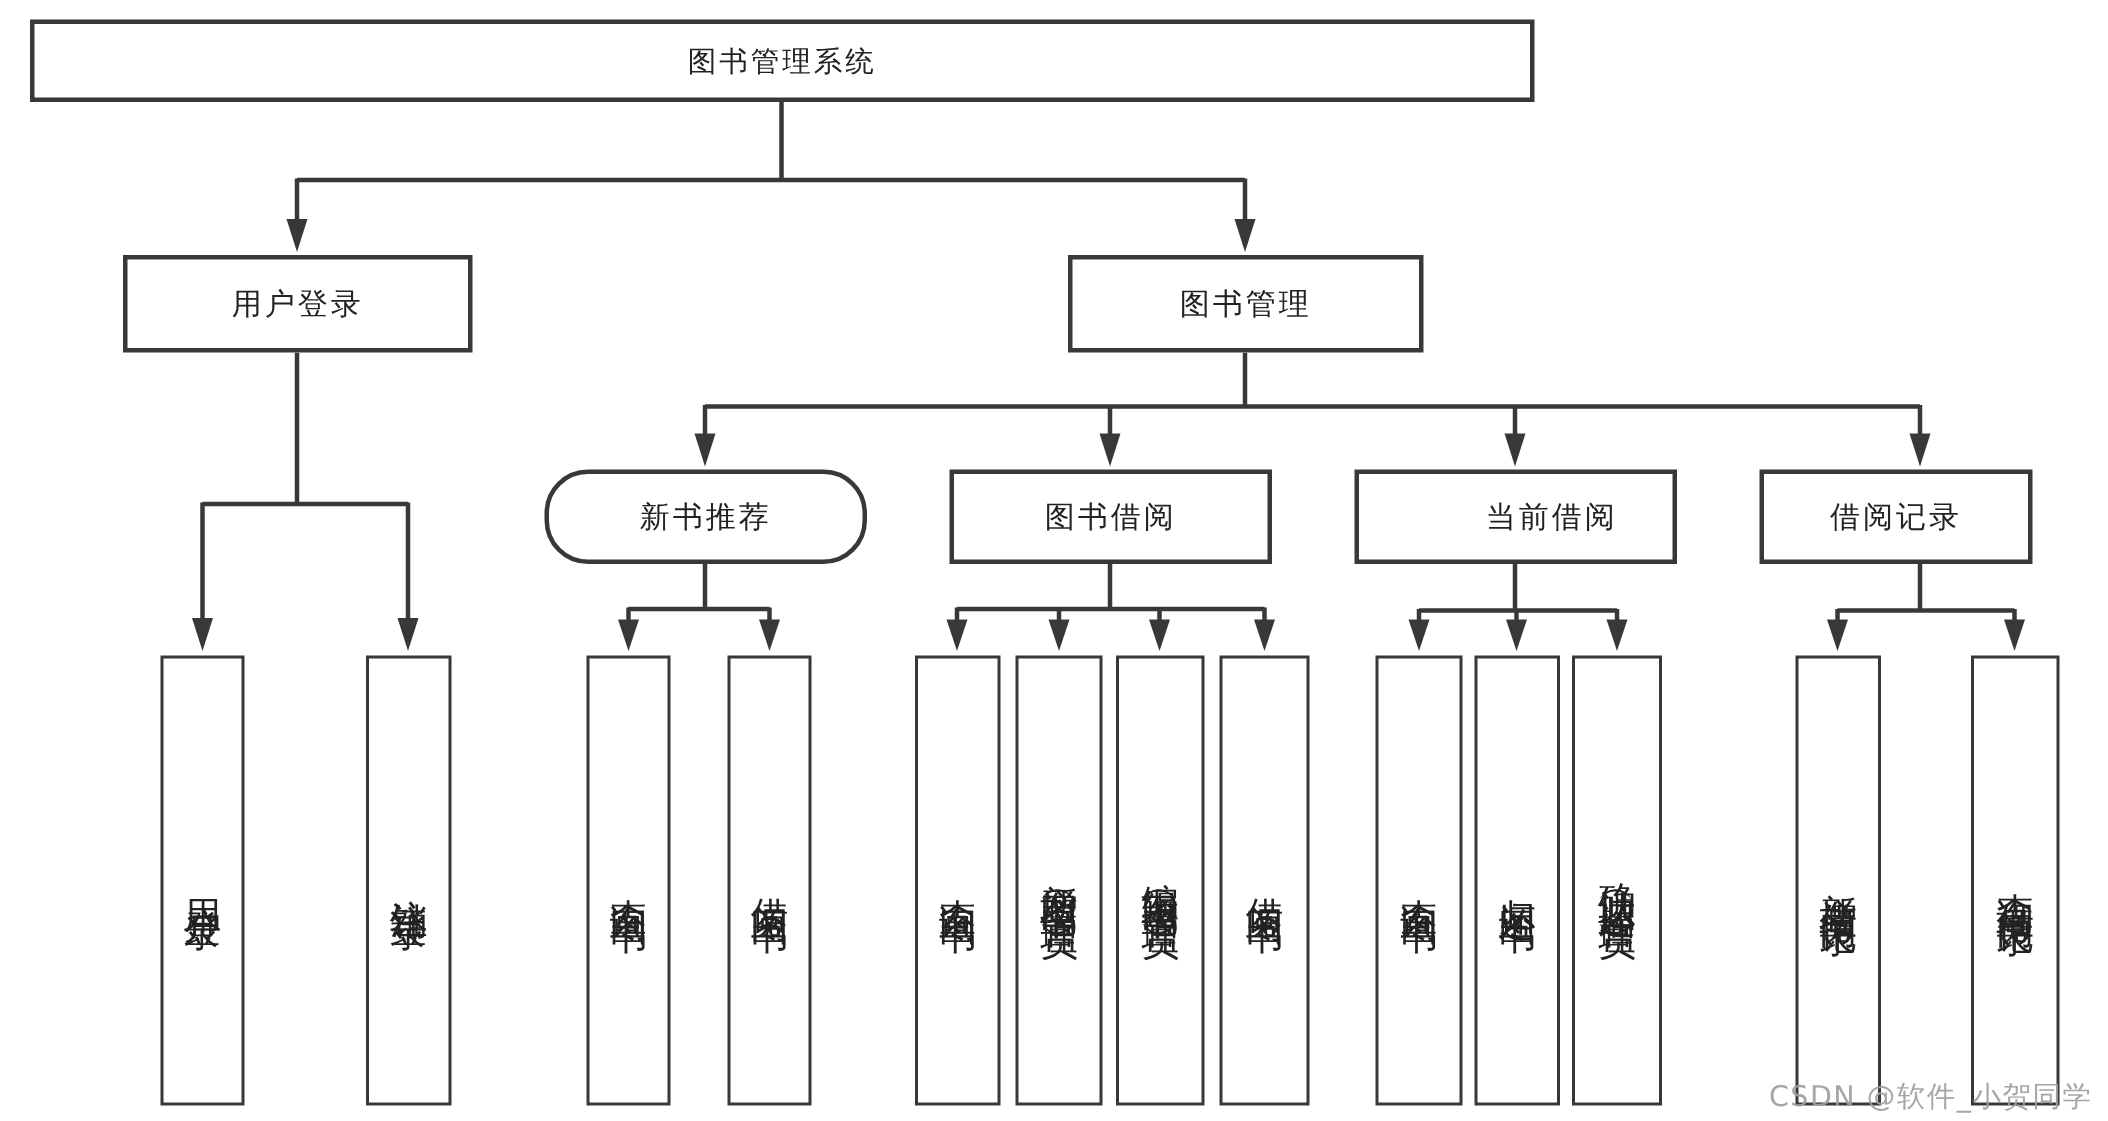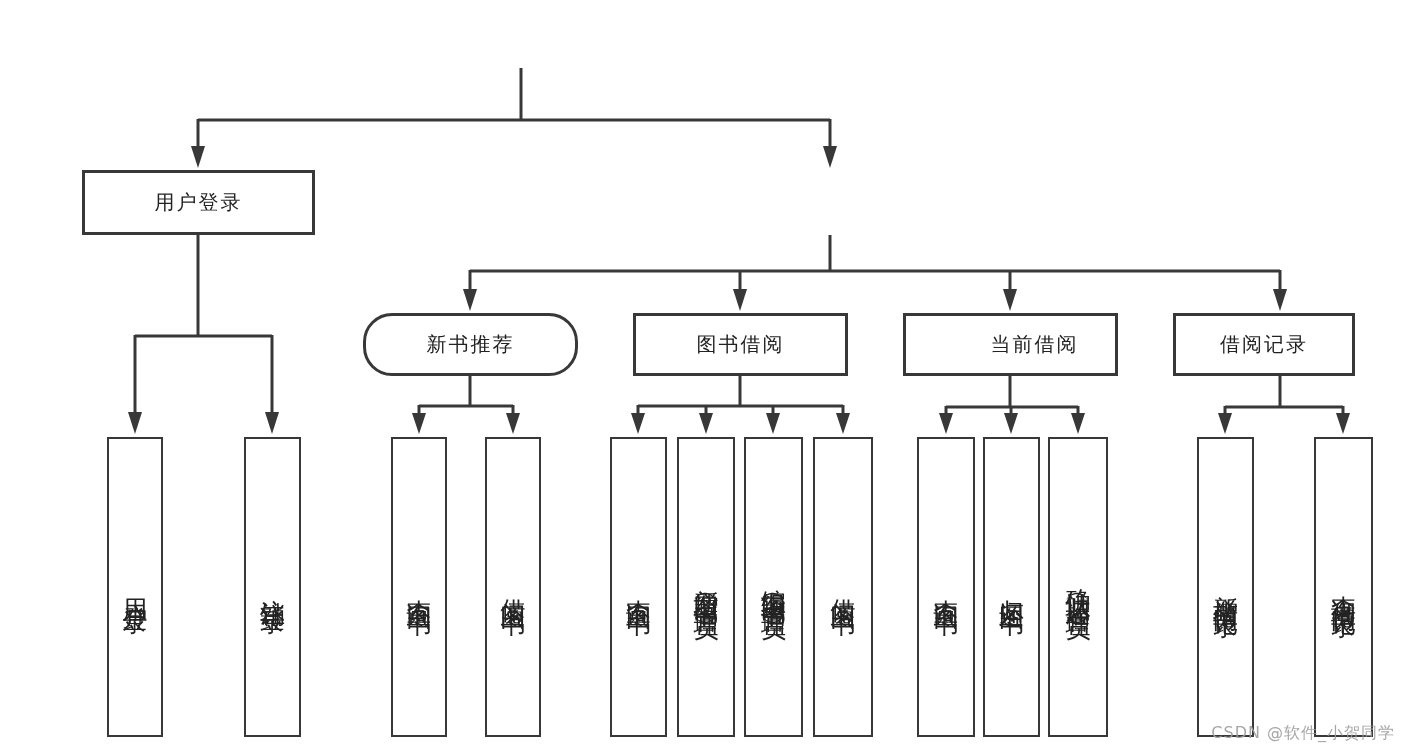--- a/index.html
+++ b/index.html
@@ -64,21 +64,21 @@
     text-orientation: mixed;
     font-size: 25px;
     letter-spacing: 4px;
     line-height: 1;
     white-space: nowrap;
   }
   .watermark {
     position: absolute;
     right: 10px;
     bottom: 3px;
-    font-size: 16px;
+    font-size: 19px;
     color: rgba(158, 158, 158, 0.92);
     letter-spacing: 1px;
     white-space: nowrap;
     z-index: 5;
   }
 </style>
 </head>
 <body>
 
 <div class="stage">
@@ -138,24 +138,30 @@
     <polygon points="1071,413 1085,413 1078,434"></polygon>
 
     <line x1="1280" y1="376" x2="1280" y2="407"></line>
     <line x1="1225" y1="407" x2="1343" y2="407"></line>
     <line x1="1225" y1="406" x2="1225" y2="414"></line>
     <polygon points="1218,413 1232,413 1225,434"></polygon>
     <line x1="1343" y1="406" x2="1343" y2="414"></line>
     <polygon points="1336,413 1350,413 1343,434"></polygon>
   </svg>
 
+  <div class="hbox root-box" style="left:20px; top:13px; width:1003px; height:55px;">
+    <span>图书管理系统</span>
+  </div>
 
   <div class="hbox" style="left:82px; top:170px; width:233px; height:65px;">
     <span>用户登录</span>
   </div>
+  <div class="hbox" style="left:712px; top:170px; width:237px; height:65px;">
+    <span>图书管理</span>
+  </div>
 
   <div class="hbox" style="left:363px; top:313px; width:215px; height:63px;border-radius:29px;">
     <span>新书推荐</span>
   </div>
   <div class="hbox" style="left:633px; top:313px; width:215px; height:63px;">
     <span>图书借阅</span>
   </div>
   <div class="hbox" style="left:903px; top:313px; width:215px; height:63px;padding-left:48px;">
     <span>当前借阅</span>
   </div>

